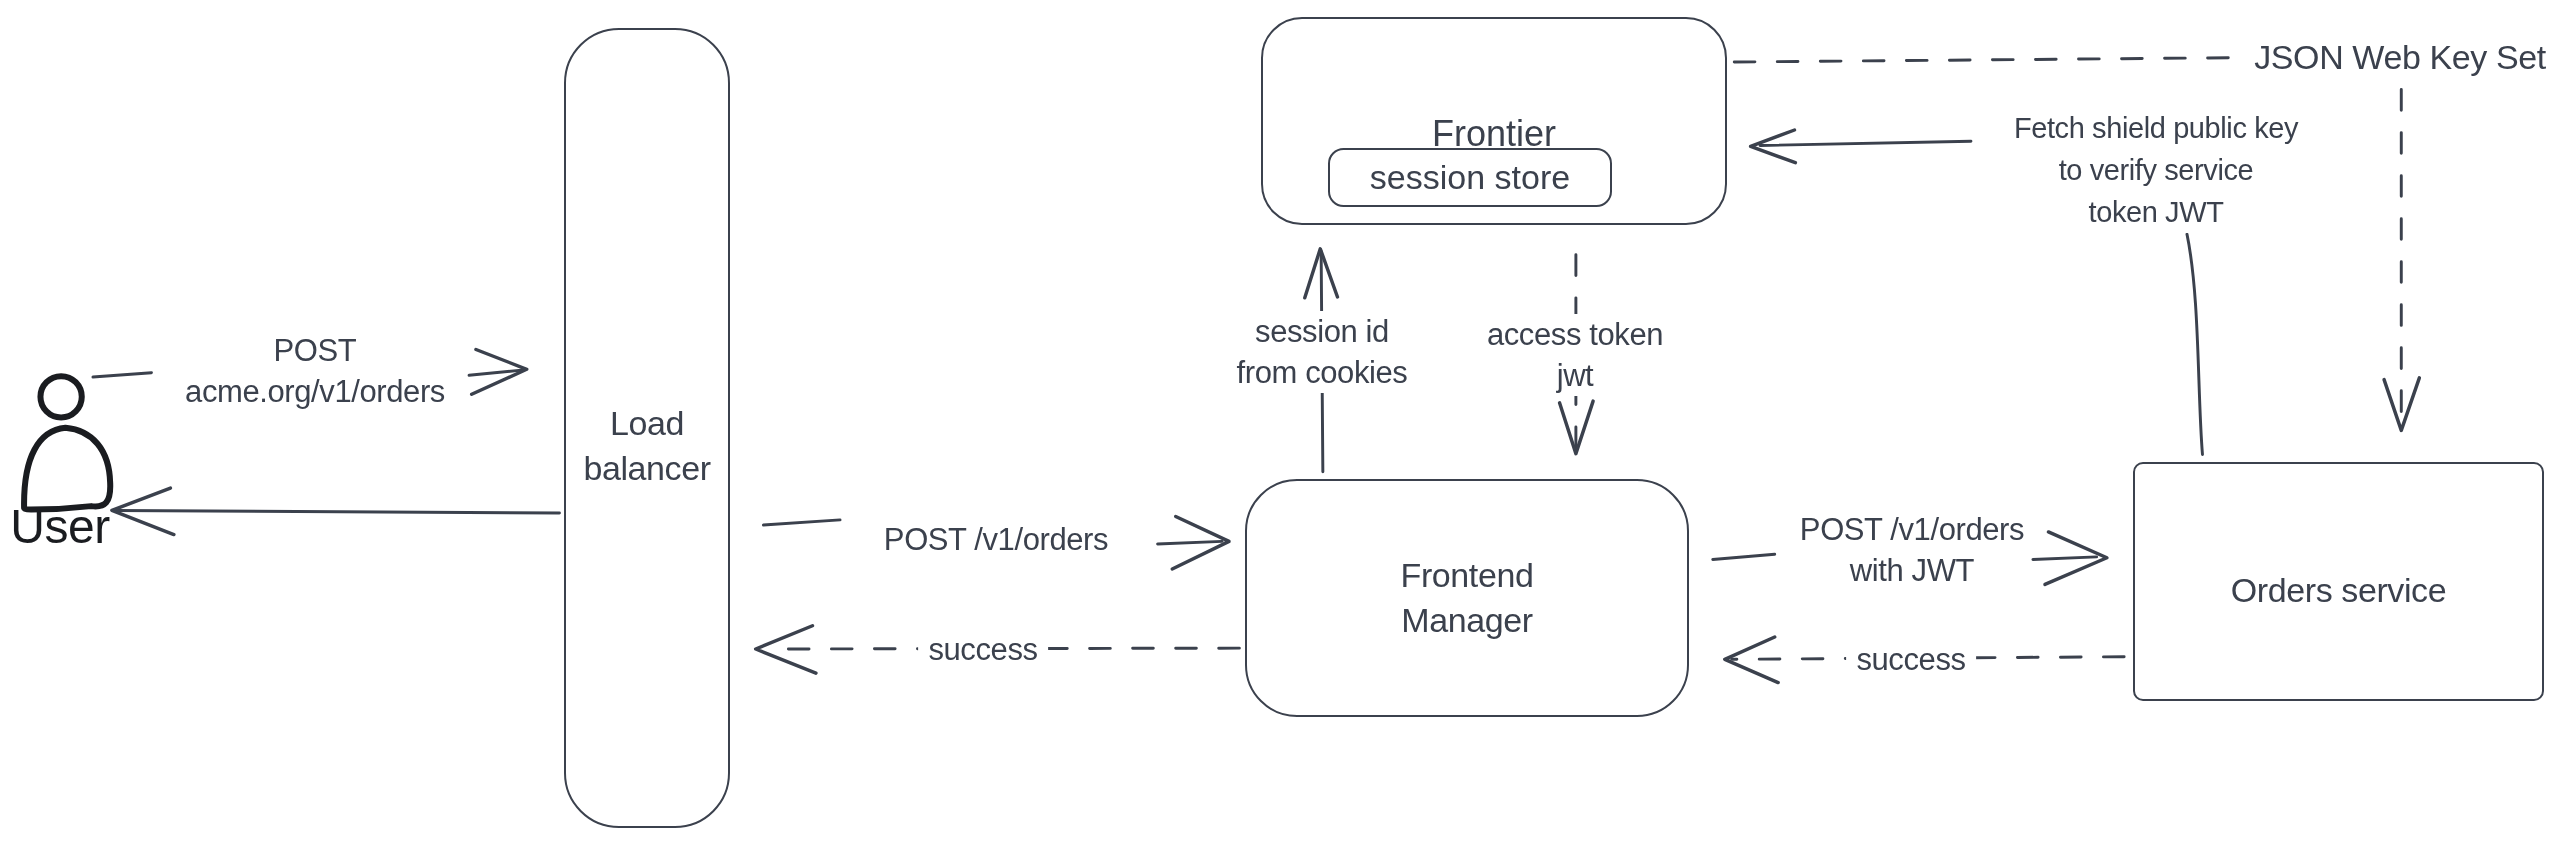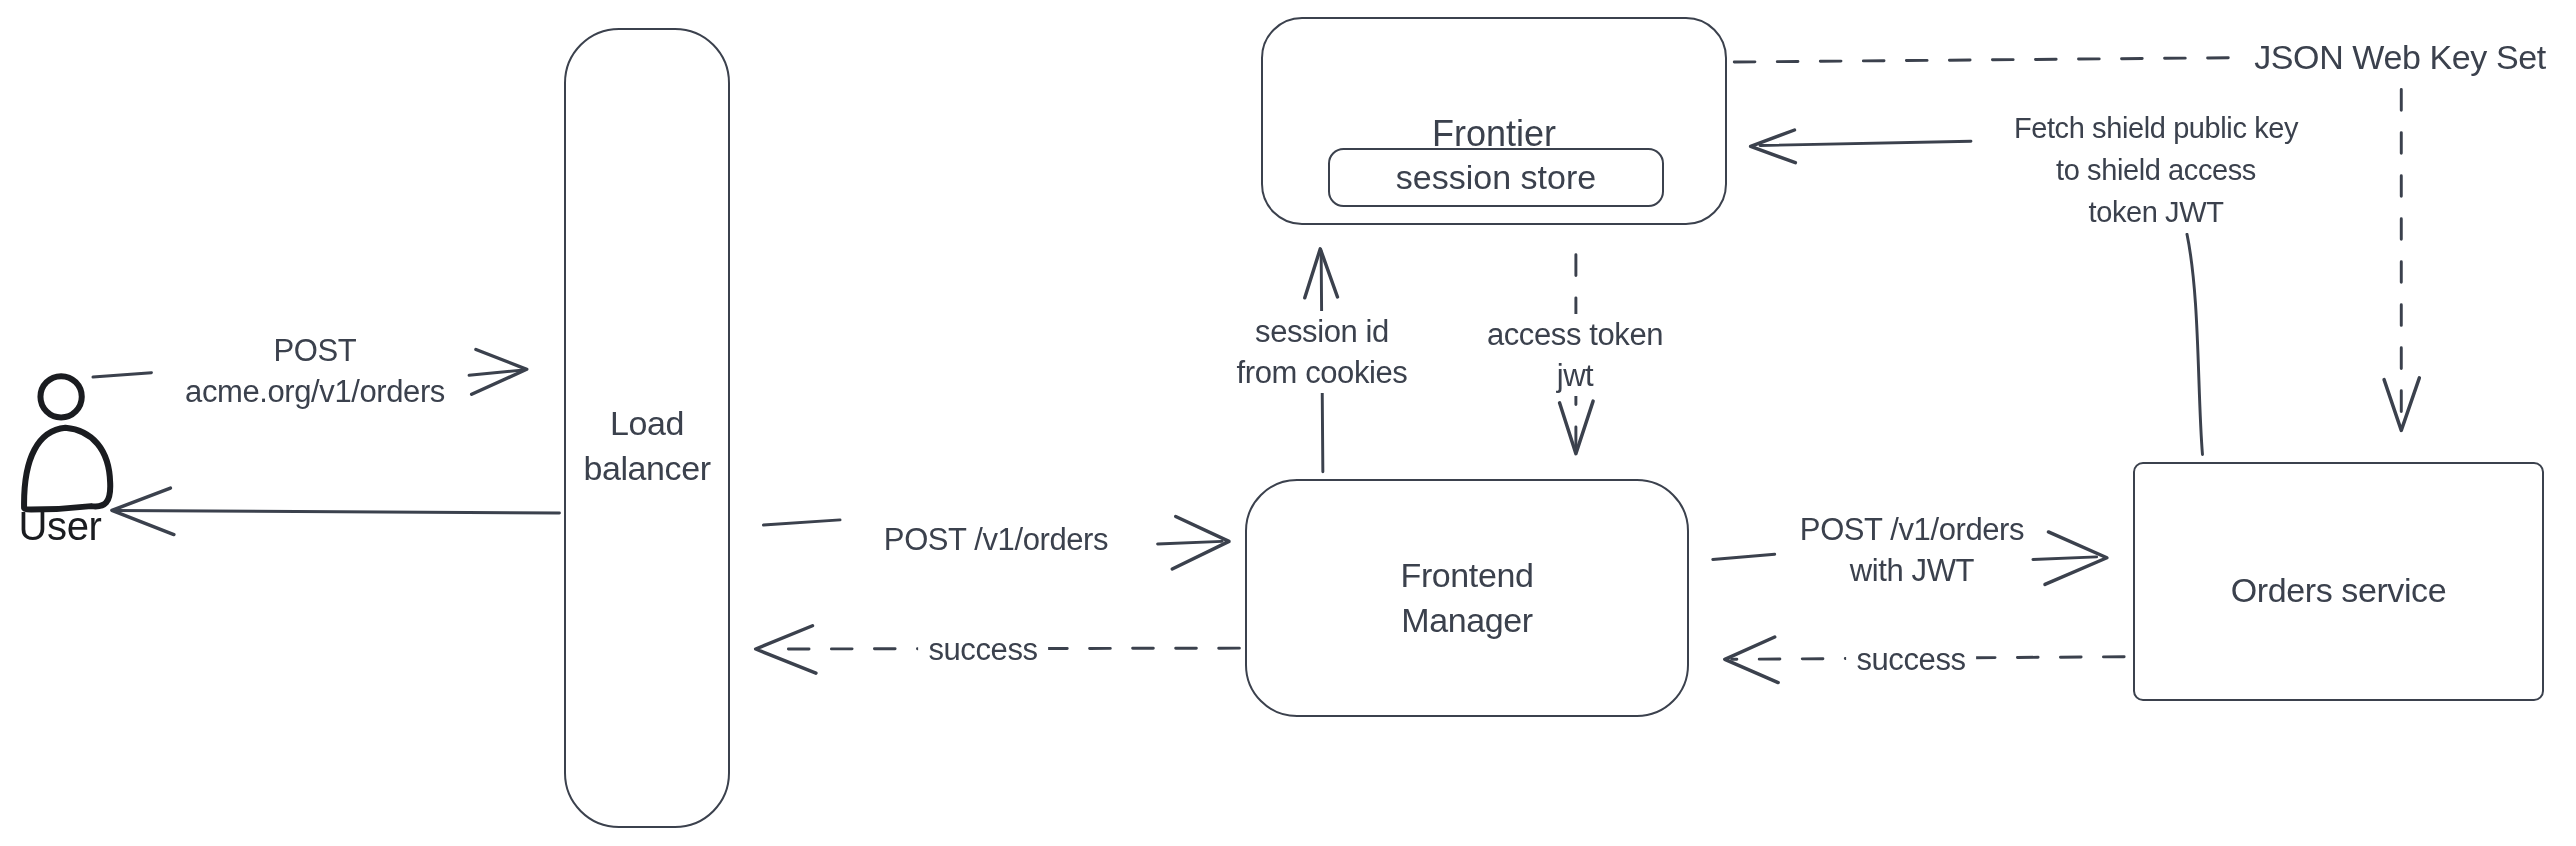--- a/index.html
+++ b/index.html
@@ -31,39 +31,39 @@
     box-sizing:border-box;
     display:flex;align-items:center;justify-content:center;
     text-align:center;
   }
   .nlabel{font-size:34px;line-height:45px;letter-spacing:-0.4px;}
   .nlabel span{display:block;}
 
   .node.frontier{display:block;}
   .frontier-title{position:absolute;left:0;right:0;top:96px;text-align:center;font-size:36px;line-height:38px;}
   .store{
-    position:absolute;left:65px;top:129px;width:336px;height:59px;
+    position:absolute;left:65px;top:129px;width:284px;height:59px;
     border:2.6px solid var(--stroke);border-radius:15.5px;box-sizing:border-box;
     display:flex;align-items:center;justify-content:center;
     font-size:34px;
   }
 
   .lbl{
     position:absolute;z-index:3;
     transform:translate(-50%,-50%);
     text-align:center;
     font-size:31px;line-height:41px;letter-spacing:-0.4px;
     background:var(--bg);
     padding:0 10.3px;
     white-space:nowrap;
   }
   .lbl span{display:block;}
   .lbl.small{font-size:29px;line-height:42px;}
   .lbl.big{font-size:34px;}
-  .lbl.user{font-size:40px;color:var(--ink);background:transparent;padding:0;}
+  .lbl.user{font-size:48px;color:var(--ink);background:transparent;padding:0;}
 </style>
 </head>
 <body>
 
 <div class="canvas">
 
   <svg class="wires" viewBox="0 0 2993 984" aria-hidden="true">
     <defs>
       <pattern id="hatch" width="21" height="21" patternUnits="userSpaceOnUse">
         <path class="hatchline" d="M0 0 L21 21" fill="none"></path>
@@ -193,21 +193,21 @@
     <span>POST /v1/orders</span>
     <span>with JWT</span>
   </div>
 
   <div class="lbl" style="left:1911px;top:659px;">
     <span>success</span>
   </div>
 
   <div class="lbl small" style="left:2156px;top:170px;">
     <span>Fetch shield public key</span>
-    <span>to shield access</span>
+    <span>to verify service</span>
     <span>token JWT</span>
   </div>
 
   <div class="lbl big" style="left:2400px;top:57px;">
     <span>JSON Web Key Set</span>
   </div>
 
 </div>
 
 

